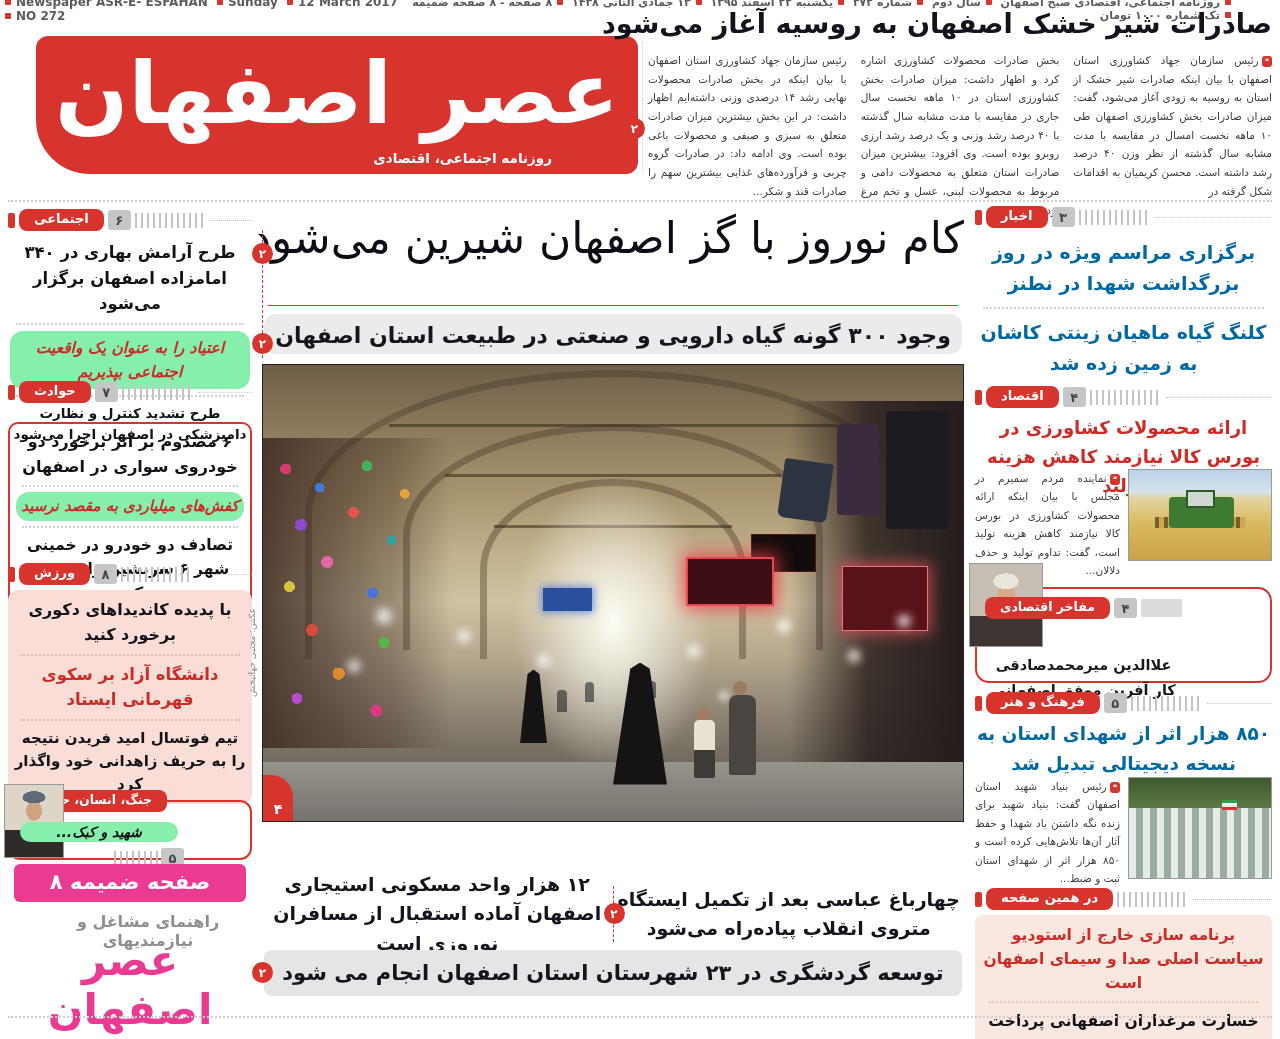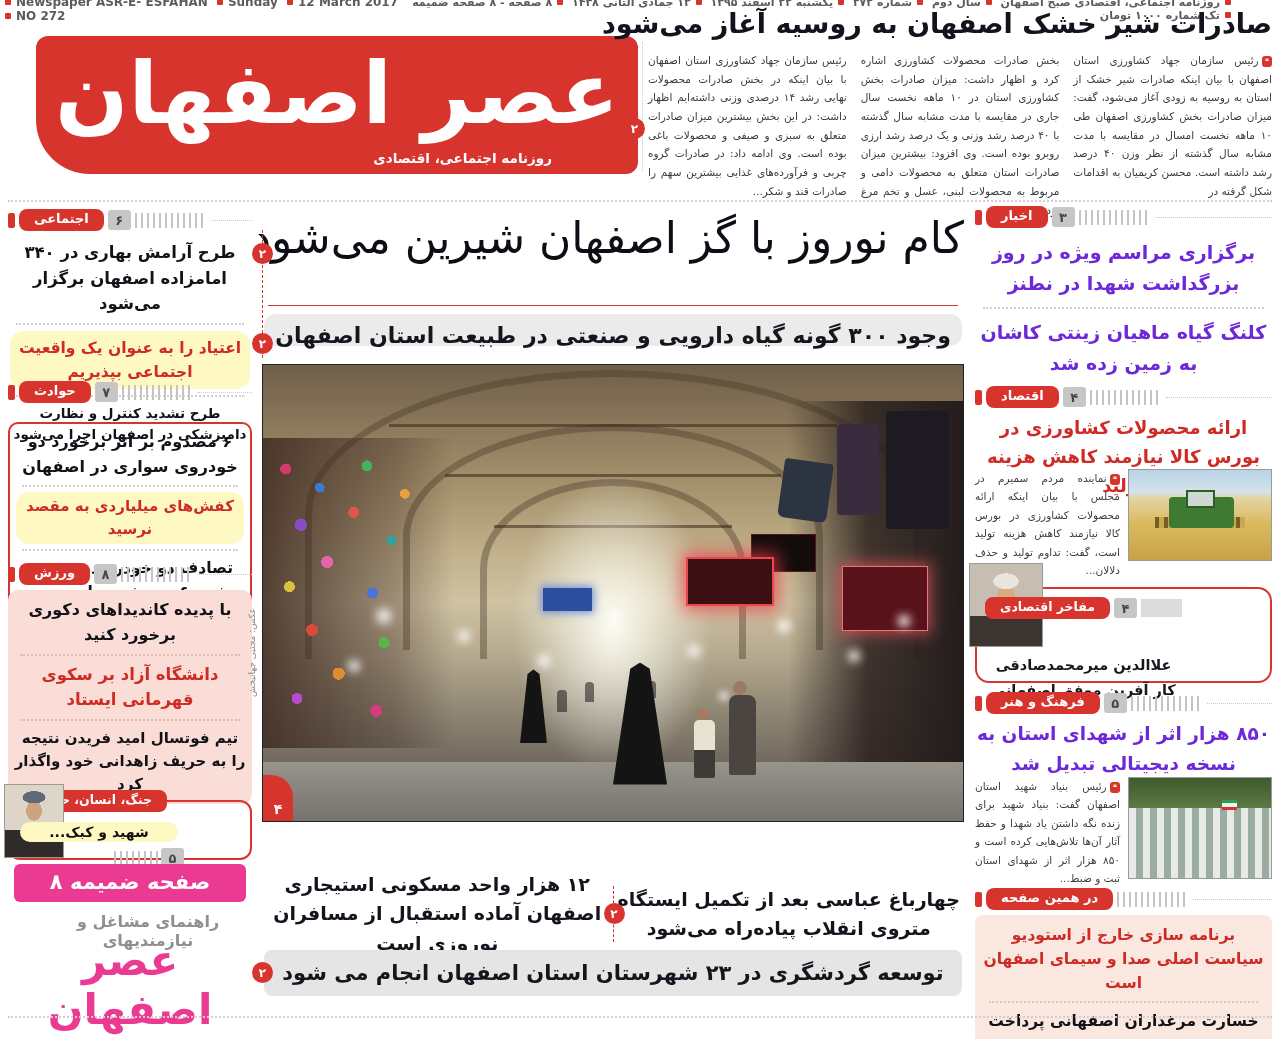--- a/index.html
+++ b/index.html
@@ -35,24 +35,24 @@
   
   .pbadge{width:21px;height:21px;border-radius:50%;background:#d8342e;color:#fff;font-size:12px;
         font-weight:bold;display:flex;align-items:center;justify-content:center;z-index:5;}
   .rdash{border-left:1px dashed #d8342e;width:0;}
   .qchip{display:inline-block;background:#d8342e;color:#fff;border-radius:3px;font-size:8px;
         padding:0 3px;margin-left:3px;vertical-align:middle;line-height:11px;}
   .qchip::before{content:"❝";}
   
   #leftbar{left:8px;top:208px;width:244px;height:806px;}
   #rightbar{left:975px;top:205px;width:297px;height:810px;}
-  .news-h1{font-size:19px;font-weight:bold;line-height:1.62;color:#6d28d9;}
+  .news-h1{font-size:19px;font-weight:bold;line-height:1.62;color:#0369a1;}
   .news-h2{font-size:16px;font-weight:bold;line-height:1.55;color:#121218;}
   .red{color:#cf2b26;}
-  .graystrip{background:#fef9c3;border-radius:13px;padding:5px 6px;}
+  .graystrip{background:#86efac;border-radius:13px;padding:5px 6px;font-style:italic;}
   .smallbody{font-size:10.5px;color:#3d3d3d;text-align:justify;line-height:1.75;}
   .photo-frame{border:1px solid #9a9a9a;overflow:hidden;position:relative;background:#ccc;}
   
   .lbox{padding:4px 2px;}
   .inc-box{border:2px solid #d8342e;border-radius:10px;padding:6px 6px;}
   .spo-box{background:#f9ddd6;border-radius:10px;padding:8px 6px;}
   .war-box{border:2px solid #d8342e;border-radius:12px;height:56px;position:relative;}
   .supp{background:#ea3a92;border-radius:6px;color:#fff;font-size:21px;font-weight:bold;
         text-align:center;padding:6px 0 8px 0;}
   .guide-line{color:#8f8f8f;font-size:16px;font-weight:bold;text-align:center;margin-left:36px;}
@@ -60,21 +60,21 @@
   
   #topstory{left:648px;top:8px;width:624px;height:166px;}
   #ts-head{font-size:27px;font-weight:bold;color:#13131d;text-align:center;white-space:nowrap;}
   #ts-cols{display:flex;gap:14px;margin-top:12px;direction:rtl;}
   #ts-cols .col{flex:1 1 0;font-size:10.5px;color:#3a3a3a;text-align:justify;line-height:1.78;}
   
   #center{left:262px;top:208px;width:702px;height:824px;}
   #m-headline{top:4px;left:0;right:0;font-size:44px;font-weight:normal;color:#0d0d15;
         white-space:nowrap;}
   #m-hair{top:97px;left:6px;right:6px;border-top:1px solid #d8342e;}
-  #m-sub{top:106px;left:2px;right:2px;height:32px;background:#ebebeb;border-radius:12px;
+  #m-sub{top:106px;left:2px;right:2px;height:40px;background:#ebebeb;border-radius:12px;
         font-size:22px;font-weight:bold;color:#15151d;text-align:center;line-height:44px;white-space:nowrap;}
   #m-photo{top:156px;left:0;right:0;height:456px;border:1px solid #222;overflow:hidden;background:#a8956f;}
   #m-caption{top:612px;left:0;right:0;height:58px;background:#d8342e;color:#fff;font-size:30px;
         font-weight:bold;text-align:center;line-height:56px;border-radius:0 0 16px 16px;white-space:nowrap;}
   #m-credit{left:-15px;top:400px;writing-mode:vertical-rl;transform:rotate(180deg);
         font-size:9px;color:#8a8a8a;}
   #m-row{top:678px;left:0;right:0;height:56px;display:flex;direction:rtl;align-items:center;}
   #m-row .cell{flex:1 1 0;font-size:19px;font-weight:bold;color:#14141c;text-align:center;line-height:1.55;}
   #m-row .div{width:0;height:100%;border-left:1px dashed #d8342e;position:relative;}
   #m-row .div .pbadge{position:absolute;left:-10px;top:17px;}

